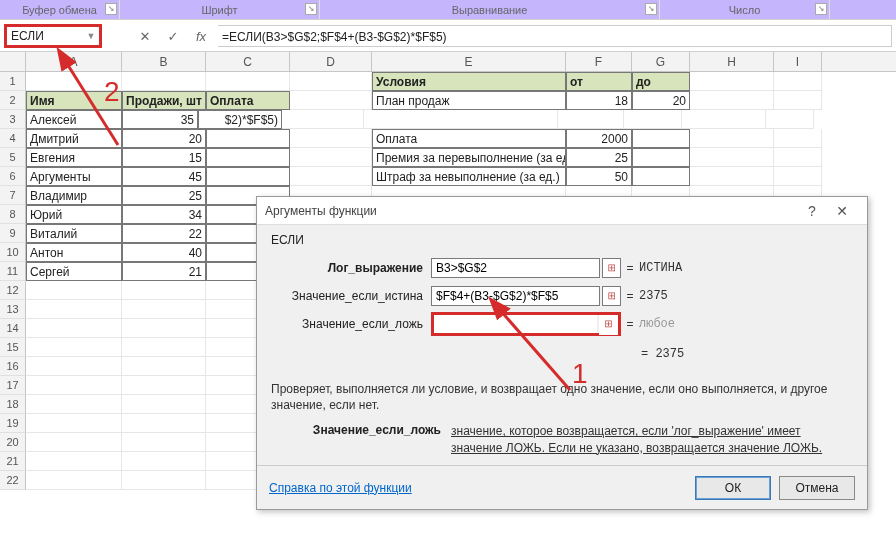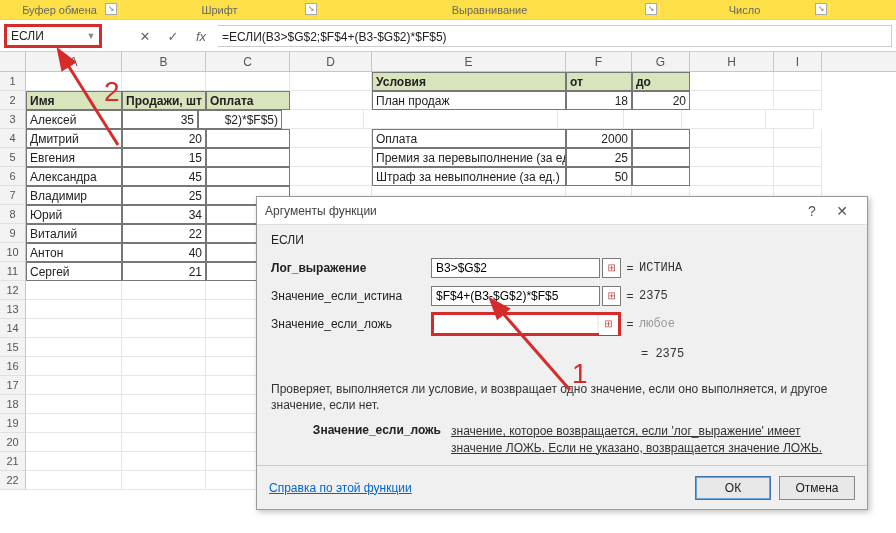--- a/index.html
+++ b/index.html
@@ -11,21 +11,21 @@
     color: #222;
     width: 896px;
     height: 533px;
     overflow: hidden;
     position: relative;
   }
   
   .ribbon-groups {
     display: flex;
     height: 20px;
-    background: #fde047;
+    background: #c4b5fd;
     border-bottom: 1px solid #d0d0d0;
     font-size: 11px;
     color: #666;
   }
   .rg { position: relative; text-align: center; line-height: 20px; border-right: 1px solid #e0e0e0; }
   .rg .expand {
     position: absolute; right: 2px; top: 3px; width: 12px; height: 12px;
     border: 1px solid #aaa; font-size: 8px; line-height: 10px; color: #777; background:#fff;
   }
 
@@ -88,21 +88,21 @@
   .dlg-title {
     height:28px; display:flex; align-items:center; padding:0 8px;
     background:#fff; border-bottom:1px solid #ddd;
   }
   .dlg-title .t { flex:1; color:#444; }
   .dlg-title .help { width:26px; text-align:center; color:#555; font-size:14px;}
   .dlg-title .close { width:34px; text-align:center; color:#555; font-size:14px;}
   .dlg-body { padding:8px 14px 10px 14px; }
   .fn-name { font-size:12px; color:#222; margin-bottom:8px;}
   .arg-row { display:flex; align-items:center; height:26px; margin-bottom:2px; }
-  .arg-lbl { width:160px; text-align:left; padding-right:8px; color:#222;}
+  .arg-lbl { width:160px; text-align:right; padding-right:8px; color:#222;}
   .arg-lbl.bold { font-weight:bold; }
   .arg-inp {
     width:180px; height:20px; border:1px solid #7a7a7a; background:#fff;
     padding:0 4px; font-size:12px;
   }
   .arg-inp-wrap { position:relative; width:190px; display:flex; }
   .arg-inp-hl { border:3px solid #d62b2b; width:190px; height:24px; display:flex; }
   .arg-inp-hl .arg-inp { border:none; height:18px; }
   .range-btn {
     width:20px; height:20px; border:1px solid #7a7a7a; background:#fff;
@@ -255,21 +255,21 @@
         <div class="cell bcell num" style="width: 84px;">15</div>
         <div class="cell bcell" style="width: 84px;"></div>
         <div class="cell" style="width: 82px;"></div>
         <div class="cell bcell" style="width: 194px;">Премия за перевыполнение (за ед.)</div>
         <div class="cell bcell num" style="width: 66px;">25</div>
         <div class="cell bcell num" style="width: 58px;"></div>
         <div class="cell" style="width: 84px;"></div>
         <div class="cell" style="width: 48px;"></div>
       </div>
       <div class="row">
-        <div class="cell bcell" style="width: 96px;">Александра</div>
+        <div class="cell bcell" style="width: 96px;">Аргументы</div>
         <div class="cell bcell num" style="width: 84px;">45</div>
         <div class="cell bcell" style="width: 84px;"></div>
         <div class="cell" style="width: 82px;"></div>
         <div class="cell bcell" style="width: 194px;">Штраф за невыполнение (за ед.)</div>
         <div class="cell bcell num" style="width: 66px;">50</div>
         <div class="cell bcell num" style="width: 58px;"></div>
         <div class="cell" style="width: 84px;"></div>
         <div class="cell" style="width: 48px;"></div>
       </div>
       <div class="row">

